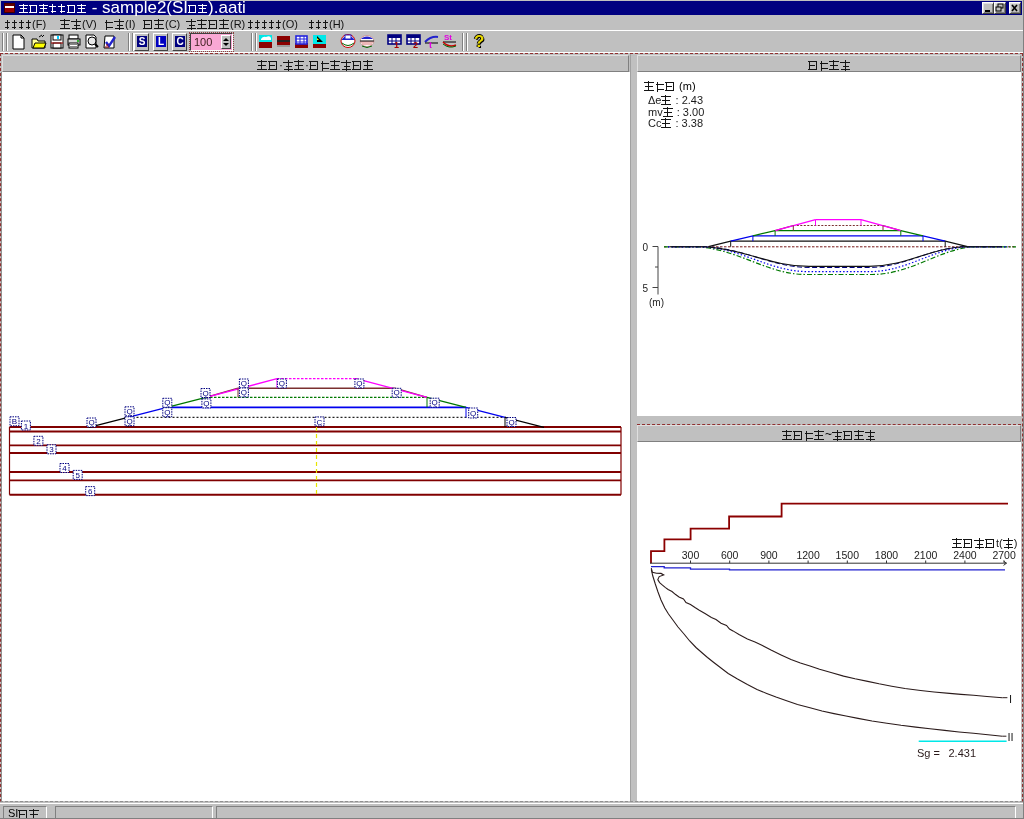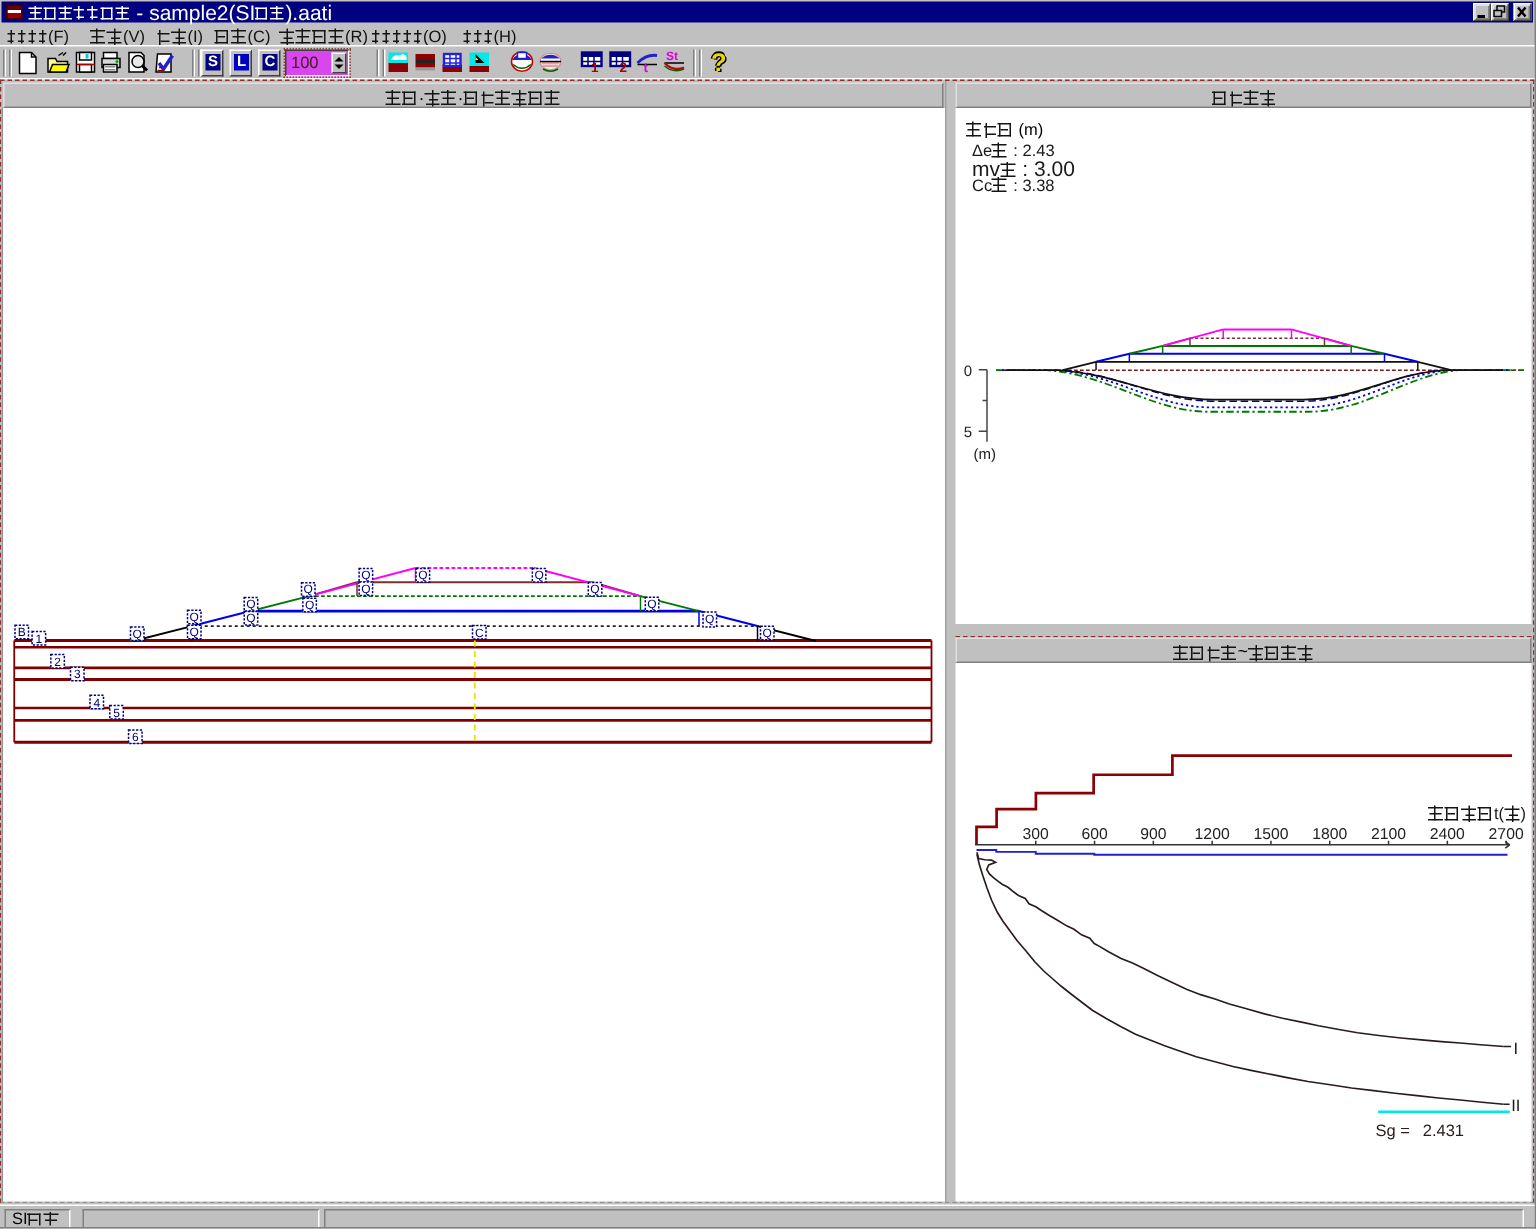--- a/index.html
+++ b/index.html
@@ -11,21 +11,21 @@
 .k2{width:10px;margin-right:1px;background-image:linear-gradient(#141414,#141414),linear-gradient(#141414,#141414),linear-gradient(#141414,#141414),linear-gradient(#141414,#141414),linear-gradient(#141414,#141414);background-size:9px 1px,1px 9px,1px 9px,9px 1px,5px 1px;background-position:0 1px,1px 1px,8px 1px,0 9px,2px 5px}
 .k3{width:10px;margin-right:1px;background-image:linear-gradient(#141414,#141414),linear-gradient(#141414,#141414),linear-gradient(#141414,#141414),linear-gradient(#141414,#141414);background-size:10px 1px,1px 11px,6px 1px,9px 1px;background-position:0 2px,5px 0,3px 6px,1px 9px}
 .k4{width:9px;margin-right:1px;background-image:linear-gradient(#141414,#141414),linear-gradient(#141414,#141414),linear-gradient(#141414,#141414);background-size:1px 10px,8px 1px,6px 1px;background-position:2px 1px,1px 3px,3px 8px}
 .kn{width:6px;margin-right:1px;background-image:linear-gradient(#141414,#141414),linear-gradient(#141414,#141414),linear-gradient(#141414,#141414);background-size:1px 9px,5px 1px,4px 1px;background-position:3px 1px,1px 3px,1px 8px}
 .kw1{width:9px;margin-right:1px;background-image:linear-gradient(#fff,#fff),linear-gradient(#fff,#fff),linear-gradient(#fff,#fff),linear-gradient(#fff,#fff);background-size:9px 1px,7px 1px,9px 1px,1px 9px;background-position:0 1px,1px 4px,0 8px,4px 0}
 .kw2{width:9px;margin-right:1px;background-image:linear-gradient(#fff,#fff),linear-gradient(#fff,#fff),linear-gradient(#fff,#fff),linear-gradient(#fff,#fff);background-size:8px 1px,1px 8px,1px 8px,8px 1px;background-position:0 1px,1px 1px,7px 1px,0 8px}
 .kw3{width:8px;margin-right:1px;background-image:linear-gradient(#fff,#fff),linear-gradient(#fff,#fff),linear-gradient(#fff,#fff);background-size:1px 9px,7px 1px,5px 1px;background-position:3px 0,0 2px,2px 7px}
 
 #tbar{left:1px;top:1px;width:1021px;height:14px;background:#000080}
 #ticon{left:4px;top:3px;width:11px;height:10px;background:linear-gradient(#600 30%,#fff 30%,#fff 55%,#900 55%);border:1px solid #400}
-#ttext{left:19px;top:1px;height:14px;color:#fff;font-size:14px;line-height:14px;white-space:nowrap}
+#ttext{left:19px;top:1px;height:14px;color:#fff;font-size:17px;line-height:14px;white-space:nowrap}
 .wbtn{top:2px;width:12px;height:12px;background:#c0c0c0;border:1px solid;border-color:#fff #404040 #404040 #fff;box-shadow:inset 1px 1px 0 #dfdfdf,inset -1px -1px 0 #808080}
 #menu{left:0;top:16px;width:1024px;height:14px;font-size:12px;color:#111}
 .mi{position:absolute;top:1px;white-space:nowrap;letter-spacing:0}
 .mi b{font-weight:normal;font-size:11px}
 #toolbar{left:0;top:30px;width:1024px;height:23px;background:#c0c0c0;border-top:1px solid #fff;border-bottom:1px solid #fff}
 .groove{position:absolute;top:2px;width:2px;height:18px;border-left:1px solid #808080;border-right:1px solid #fff}
 .tbtn{position:absolute;top:2px;width:19px;height:18px}
 .icon{position:absolute}
 
 #redframe{left:0;top:53px;width:1023px;height:749px;border:1px dashed #903030;border-bottom-color:#909090}
@@ -121,21 +121,21 @@
     <span class="groove" style="left:132px"></span>
 <div class="tbtn" style="left:134px;width:15px;background:#c0c0c0;border:1px solid;border-color:#fff #404040 #404040 #fff">
       <div style="position:absolute;left:2px;top:2px;width:10px;height:11px;background:#000080;color:#fff;font-size:10px;font-weight:bold;text-align:center;line-height:11px">S</div>
     </div>
 <div class="tbtn" style="left:153px;width:15px;background:#c0c0c0;border:1px solid;border-color:#fff #404040 #404040 #fff">
       <div style="position:absolute;left:2px;top:2px;width:10px;height:11px;background:#0000c0;color:#fff;font-size:10px;font-weight:bold;text-align:center;line-height:11px">L</div>
     </div>
 <div class="tbtn" style="left:172px;width:15px;background:#c0c0c0;border:1px solid;border-color:#fff #404040 #404040 #fff">
       <div style="position:absolute;left:2px;top:2px;width:10px;height:11px;background:#000080;color:#fff;font-size:10px;font-weight:bold;text-align:center;line-height:11px">C</div>
     </div>
-<div class="tbtn" style="left:190px;top:2px;width:43px;height:18px;background:#d946ef;border:1px solid;border-color:#404040 #fff #fff #404040;outline:1px dotted #904040">
+<div class="tbtn" style="left:190px;top:2px;width:43px;height:18px;background:#f9a8d4;border:1px solid;border-color:#404040 #fff #fff #404040;outline:1px dotted #904040">
       <span style="position:absolute;left:3px;top:2px;font-size:11px;color:#402020">100</span>
       <span style="position:absolute;right:1px;top:1px;width:10px;height:14px;background:#c0c0c0;border:1px solid;border-color:#fff #404040 #404040 #fff">
         <svg width="8" height="12" style="left:0;top:0">
           <path d="M4,2 l3,3 h-6 z" fill="#000"></path>
           <path d="M4,10 l3,-3 h-6 z" fill="#000"></path>
         </svg>
       </span>
     </div>
 <span class="groove" style="left:251px"></span>
     <span class="groove" style="left:255px"></span>
@@ -387,16 +387,16 @@
  <text x="1007.5" y="740.5">II</text>
 </g>
 <g font-size="11" fill="#2a1a1a">
  <text x="917" y="757">Sg =</text>
  <text x="948.5" y="757">2.431</text>
 </g>
 </svg>
 
 <div class="abs" style="left:644px;top:81px;white-space:nowrap;height:11px;line-height:10px;font-size:11px"><span class="g k1"></span><span class="g k4"></span><span class="g k2"></span><span style="font-size:11px"> (m)</span></div>
 <div class="abs" style="left:648px;top:94.5px;font-size:11px;color:#1a1a1a;white-space:nowrap;height:11px;line-height:10px">Δe<span class="g k1"></span> : 2.43</div>
-<div class="abs" style="left:648px;top:106.5px;font-size:14px;color:#1a1a1a;white-space:nowrap;height:11px;line-height:10px">mv<span class="g k1"></span> : 3.00</div>
+<div class="abs" style="left:648px;top:106.5px;font-size:11px;color:#1a1a1a;white-space:nowrap;height:11px;line-height:10px">mv<span class="g k1"></span> : 3.00</div>
 <div class="abs" style="left:648px;top:118px;font-size:11px;color:#1a1a1a;white-space:nowrap;height:11px;line-height:10px">Cc<span class="g k1"></span> : 3.38</div>
 
 <div class="abs" style="left:952px;top:537px;white-space:nowrap;height:11px;line-height:10px"><span class="g k1"></span><span class="g k2"></span><span class="g k3"></span><span class="g k2"></span><span style="font-size:11px;color:#1a1a1a">t(</span><span class="g k3"></span><span style="font-size:11px;color:#1a1a1a">)</span></div>
 
 </body></html>

